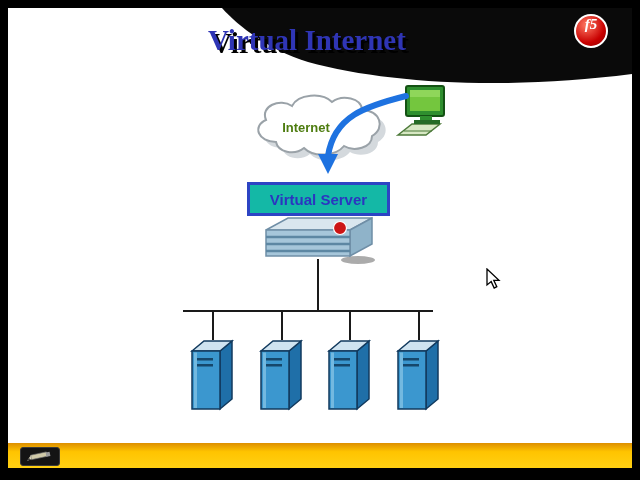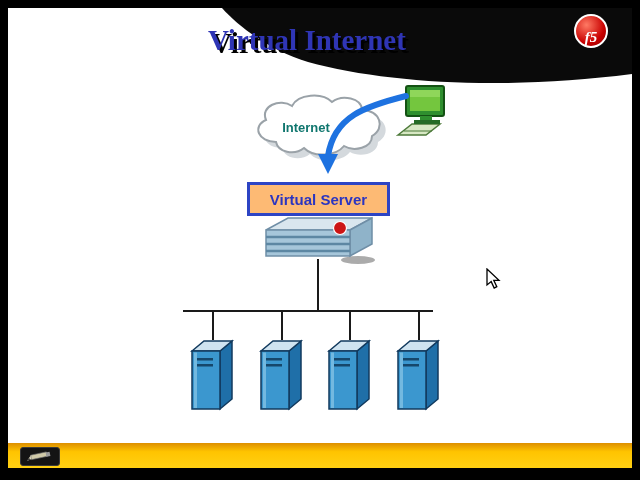--- a/index.html
+++ b/index.html
@@ -12,36 +12,36 @@
 
   
   .title{position:absolute;left:200px;top:16px;width:260px;
          font-family:"Liberation Serif",serif;font-weight:bold;font-size:29px;
          color:#2f35b5;text-shadow:3px 3px 0 #000;white-space:nowrap;}
 
   
   .logo{position:absolute;left:566px;top:6px;width:30px;height:30px;border-radius:50%;
         background:radial-gradient(circle at 35% 30%, #ff7a64, #c80000 62%, #8c0000 100%);
         border:2px solid #fff;box-sizing:content-box;
-        display:flex;align-items:flex-end;justify-content:center;
+        display:flex;align-items:flex-start;justify-content:center;
         color:#fff;font-family:"Liberation Serif",serif;font-style:italic;font-weight:bold;font-size:15px;}
 
   
   .cloud{position:absolute;left:238px;top:82px;width:150px;height:76px;}
   .cloud-label{position:absolute;left:4px;right:34px;top:30px;text-align:center;
-               font-weight:bold;font-size:13px;color:#0f766e;}
+               font-weight:bold;font-size:13px;color:#4d7c0f;}
 
   
   .computer{position:absolute;left:388px;top:76px;width:56px;height:58px;}
 
   
   .arrow{position:absolute;left:292px;top:72px;width:150px;height:100px;}
 
   
-  .vs-box{position:absolute;left:239px;top:174px;width:137px;height:28px;background:#fdba74;
+  .vs-box{position:absolute;left:239px;top:174px;width:137px;height:28px;background:#14b8a6;
           border:3px solid #2d44c4;display:flex;align-items:center;justify-content:center;
           font-weight:bold;font-size:15px;color:#2b35c0;}
 
   
   .appliance{position:absolute;left:250px;top:206px;width:120px;height:52px;}
 
   
   .line{position:absolute;background:#1a1a1a;}
   .uplink{left:309px;top:251px;width:2px;height:52px;}
   .bus{left:175px;top:302px;width:250px;height:2px;}

